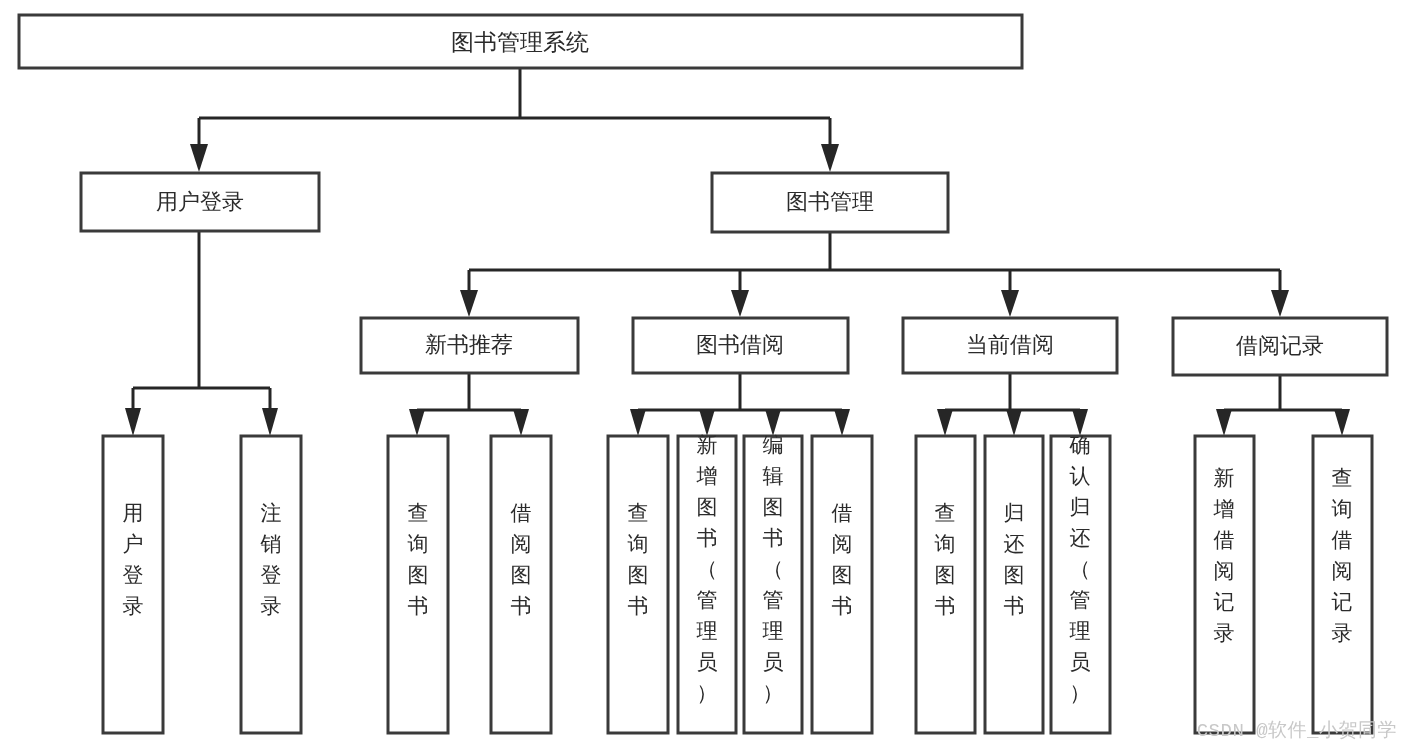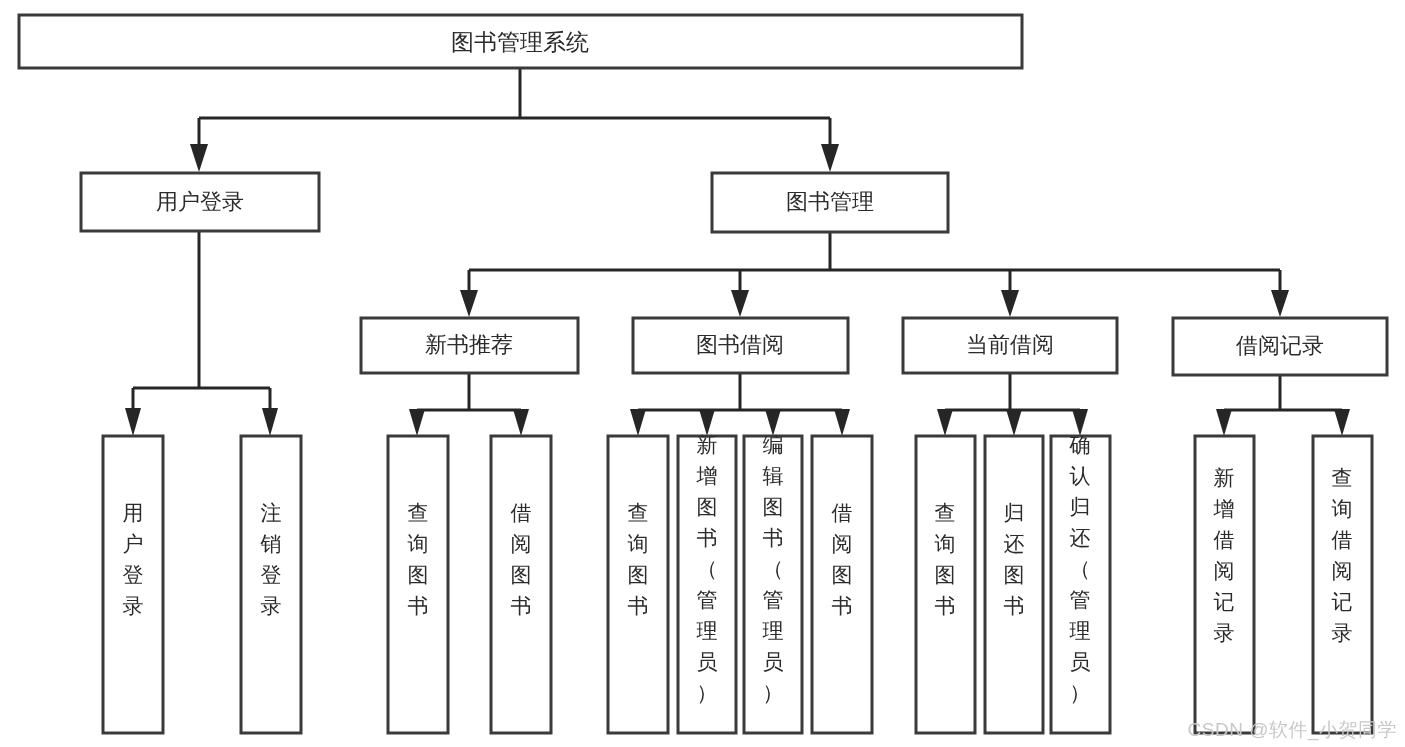--- a/index.html
+++ b/index.html
@@ -52,21 +52,21 @@
   .leaf-label {
     fill: #2b2b2b;
     font-family: "DejaVu Sans", "Liberation Sans", sans-serif;
     font-size: 21px;
     text-anchor: middle;
   }
   .watermark {
     position: absolute;
     right: 8px;
     bottom: 4px;
-    font-family: Liberation Sans, sans-serif;
+    font-family: Liberation Mono, monospace;
     font-size: 19px;
     color: #c8c8c8;
     letter-spacing: 0.5px;
     white-space: nowrap;
     pointer-events: none;
   }
 </style>
 </head>
 <body>
 

